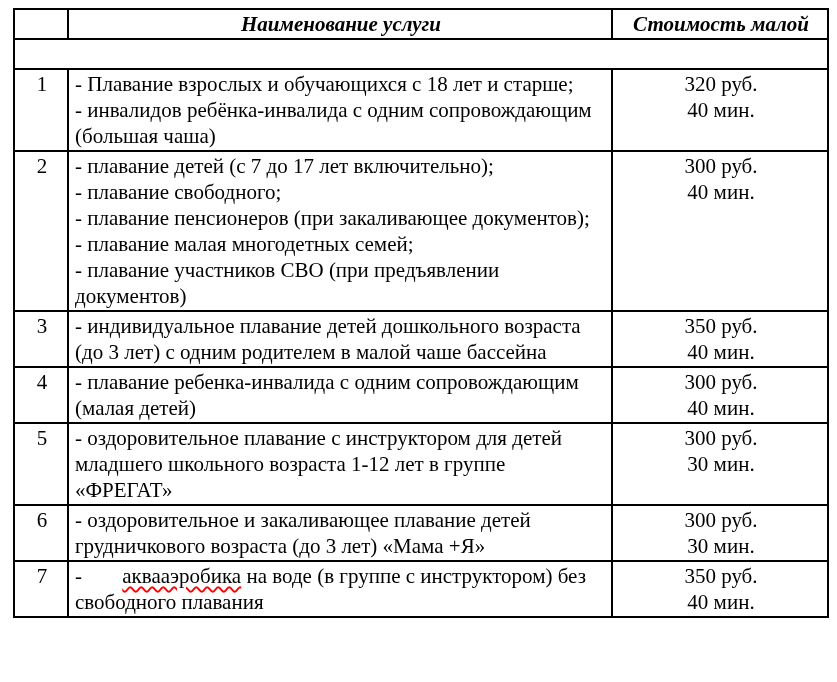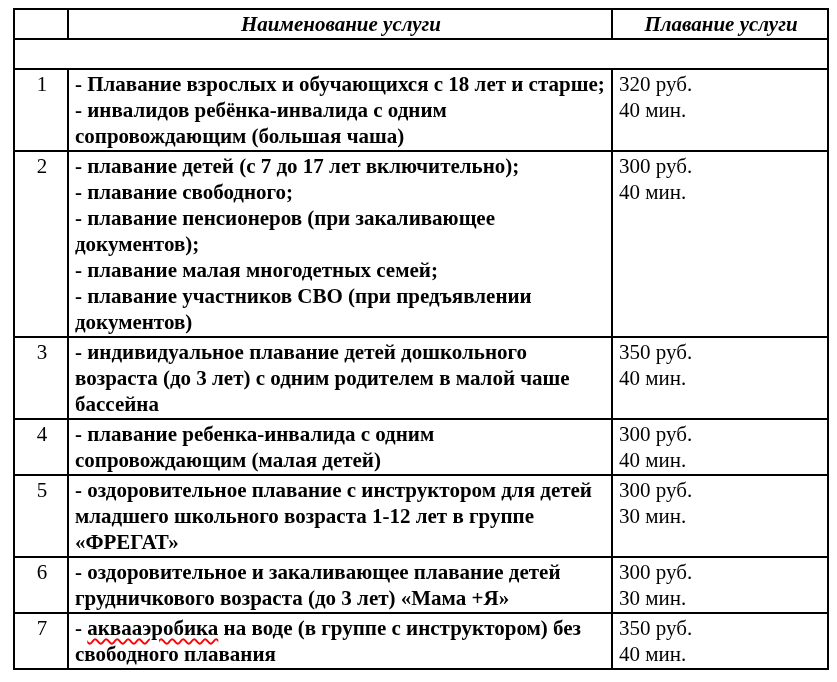--- a/index.html
+++ b/index.html
@@ -42,50 +42,50 @@
   }
   tr.spacer-row td {
     height: 28px;
     padding: 0;
   }
   td.num {
     text-align: center;
     padding: 1px 2px;
   }
   td.price {
-    text-align: left;
+    text-align: center;
     padding: 1px 2px;
   }
   .service-item {
     margin: 0;
-    font-weight: bold;
   }
   .misspell {
     text-decoration-line: underline;
     text-decoration-style: wavy;
     text-decoration-color: #ff0000;
     text-decoration-thickness: 1.5px;
     text-underline-offset: 3px;
+    margin-left: 35px;
   }
 </style>
 </head>
 <body>
 
 <div class="page">
   <table class="price-table">
     <colgroup>
       <col style="width:54px">
       <col style="width:544px">
       <col style="width:216px">
     </colgroup>
     <tbody>
       <tr>
         <td class="hdr num"></td>
         <td class="hdr">Наименование услуги</td>
-        <td class="hdr">Плавание услуги</td>
+        <td class="hdr">Стоимость малой</td>
       </tr>
       <tr class="spacer-row">
         <td colspan="3"></td>
       </tr>
     </tbody>
     <tbody id="service-rows">
         <tr>
           <td class="num">1</td>
           <td class="name">
             <div class="service-item">- Плавание взрослых и обучающихся с 18 лет и старше;</div>

